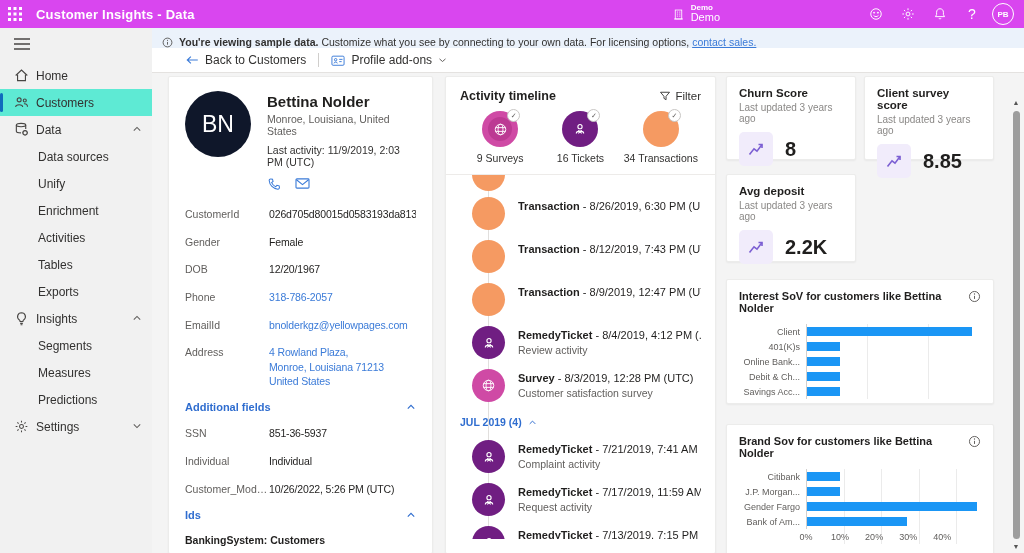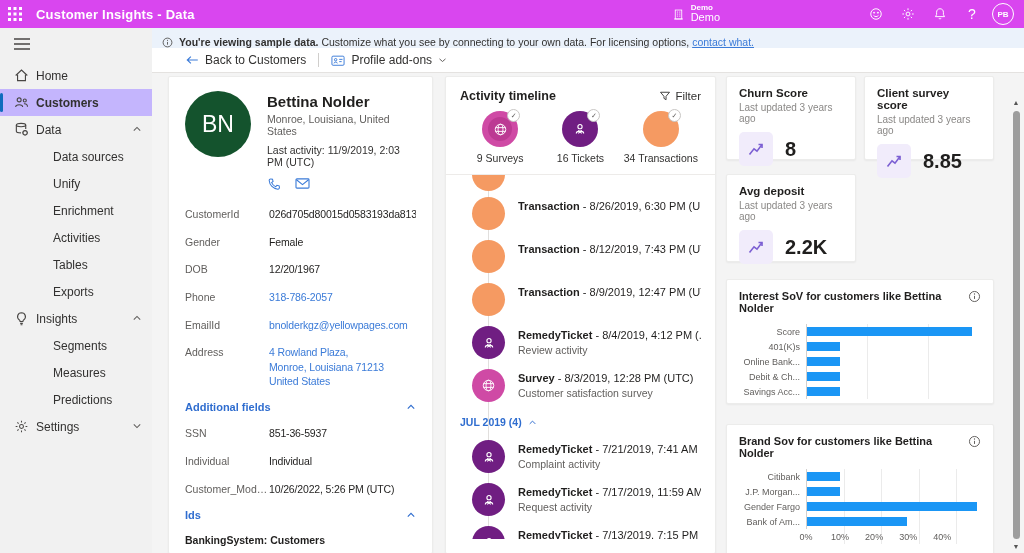--- a/index.html
+++ b/index.html
@@ -19,41 +19,41 @@
   .tb-icon{width:32px;height:28px;display:flex;align-items:center;justify-content:center;cursor:pointer;}
   .help-q{font-size:14px;color:#fff;}
   .avatar-pb{width:20px;height:20px;border:1.5px solid #fff;border-radius:50%;display:flex;align-items:center;
              justify-content:center;font-size:8px;font-weight:bold;margin:0 10px 0 4px;}
   
   .sidebar{position:absolute;top:28px;left:0;bottom:0;width:152px;background:#f1f1f1;z-index:20;}
   .hamburger{padding:10px 0 12px 14px;cursor:pointer;}
   .nav-item{position:relative;height:27px;display:flex;align-items:center;font-size:12px;color:#323130;cursor:pointer;}
   .nav-item .ni-icon{position:absolute;left:14px;top:6px;}
   .nav-item .ni-label{margin-left:36px;}
-  .nav-item.sub .ni-label{margin-left:53px;}
+  .nav-item.sub .ni-label{margin-left:38px;}
   .nav-item .ni-chev{position:absolute;right:10px;top:9px;}
-  .nav-item.sel{background:#c4b5fd;font-weight:bold;}
+  .nav-item.sel{background:#5eead4;font-weight:normal;}
   .nav-item.sel::before{content:"";position:absolute;left:0;top:4px;bottom:4px;width:3px;background:#0f6cbd;border-radius:2px;}
   
   .main{position:absolute;left:152px;top:28px;right:0;bottom:0;}
   .banner{position:absolute;top:0;left:0;right:0;height:28px;background:#ebf2fb;display:flex;align-items:center;
           font-size:10.5px;color:#323130;padding-left:10px;box-sizing:border-box;}
   .banner b{margin:0 3px 0 6px;}
   .banner a{color:#3b7bd8;text-decoration:underline;margin-left:3px;cursor:pointer;}
   .cmdbar{position:absolute;top:20px;left:0;right:0;height:25px;background:#fff;border-bottom:1px solid #e4e2e0;
           display:flex;align-items:center;padding-left:26px;box-sizing:border-box;}
   .cmd-btn{display:flex;align-items:center;gap:6px;font-size:12px;color:#323130;cursor:pointer;padding:0 8px;height:100%;}
   .cmd-sep{width:1px;height:14px;background:#d0cecc;margin:0 4px;}
   .content{position:absolute;top:45px;left:0;right:0;bottom:0;background:#f4f4f4;}
   .card{position:absolute;background:#fff;border:1px solid #ececeb;box-shadow:0 1px 2px rgba(0,0,0,.05);
         box-sizing:border-box;border-radius:2px;}
   
   .profile-card{left:16px;top:3px;width:265px;height:478px;overflow:hidden;padding:14px 16px;}
   .pc-head{display:flex;gap:16px;}
-  .pc-avatar{width:66px;height:66px;border-radius:50%;background:#14532d;color:#fff;font-size:23px;
+  .pc-avatar{width:66px;height:66px;border-radius:50%;background:#0f172a;color:#fff;font-size:23px;
              display:flex;align-items:center;justify-content:center;flex:0 0 66px;}
   .pc-name{font-size:15px;font-weight:bold;margin-top:2px;}
   .pc-loc{font-size:10.5px;color:#605e5c;margin-top:3px;}
   .pc-last{font-size:10.5px;color:#323130;margin-top:7px;}
   .pc-contact{display:flex;gap:14px;margin-top:9px;}
   .pc-contact span{cursor:pointer;}
   .fields{margin-top:16px;}
   .frow{display:flex;margin-bottom:13.5px;font-size:10.5px;line-height:1.35;}
   .frow .fl{flex:0 0 84px;color:#605e5c;overflow:hidden;white-space:nowrap;text-overflow:ellipsis;}
   .frow .fv{flex:1;color:#201f1e;overflow:hidden;letter-spacing:-.15px;}
@@ -279,21 +279,21 @@
   <div class="banner">
     <span>
       <svg width="11" height="11" viewBox="0 0 16 16" fill="none" stroke="#484644" stroke-width="1.2">
           <circle cx="8" cy="8" r="6.4"></circle>
           <path d="M8 7.2 v4"></path>
           <circle cx="8" cy="4.8" r="0.8" fill="#484644" stroke="none"></circle>
         </svg>
     </span>
     <b>You're viewing sample data.</b>
     <span>Customize what you see by connecting to your own data. For licensing options,</span>
-    <a>contact what.</a>
+    <a>contact sales.</a>
   </div>
 
   <div class="cmdbar">
     <div class="cmd-btn">
       <span>
         <svg width="13" height="12" viewBox="0 0 16 14" fill="none" stroke="#3b7bd8" stroke-width="1.4">
             <path d="M14.5 7 H2 M6 2.8 L1.6 7 L6 11.2"></path>
           </svg>
       </span>
       <span>Back to Customers</span>
@@ -595,21 +595,21 @@
                   <circle cx="8" cy="4.9" r="0.8" fill="#605e5c" stroke="none"></circle>
                 </svg>
               </span>
             </div>
             <div class="plot">
               <div class="gridwrap">
                 <div class="gline" style="left: calc(25.1724% + 67px); top: 0px; height: 75px;"></div>
                 <div class="gline" style="left: calc(50.3448% + 67px); top: 0px; height: 75px;"></div>
               </div>
               <div class="prow">
-                <div class="plabel">Score</div>
+                <div class="plabel">Client</div>
                 <div class="parea">
                   <div class="pbar" style="width: 94.8276%; background: rgb(26, 150, 245);"></div>
                 </div>
               </div>
               <div class="prow">
                 <div class="plabel">401(K)s</div>
                 <div class="parea">
                   <div class="pbar" style="width: 18.9655%; background: rgb(26, 150, 245);"></div>
                 </div>
               </div>

